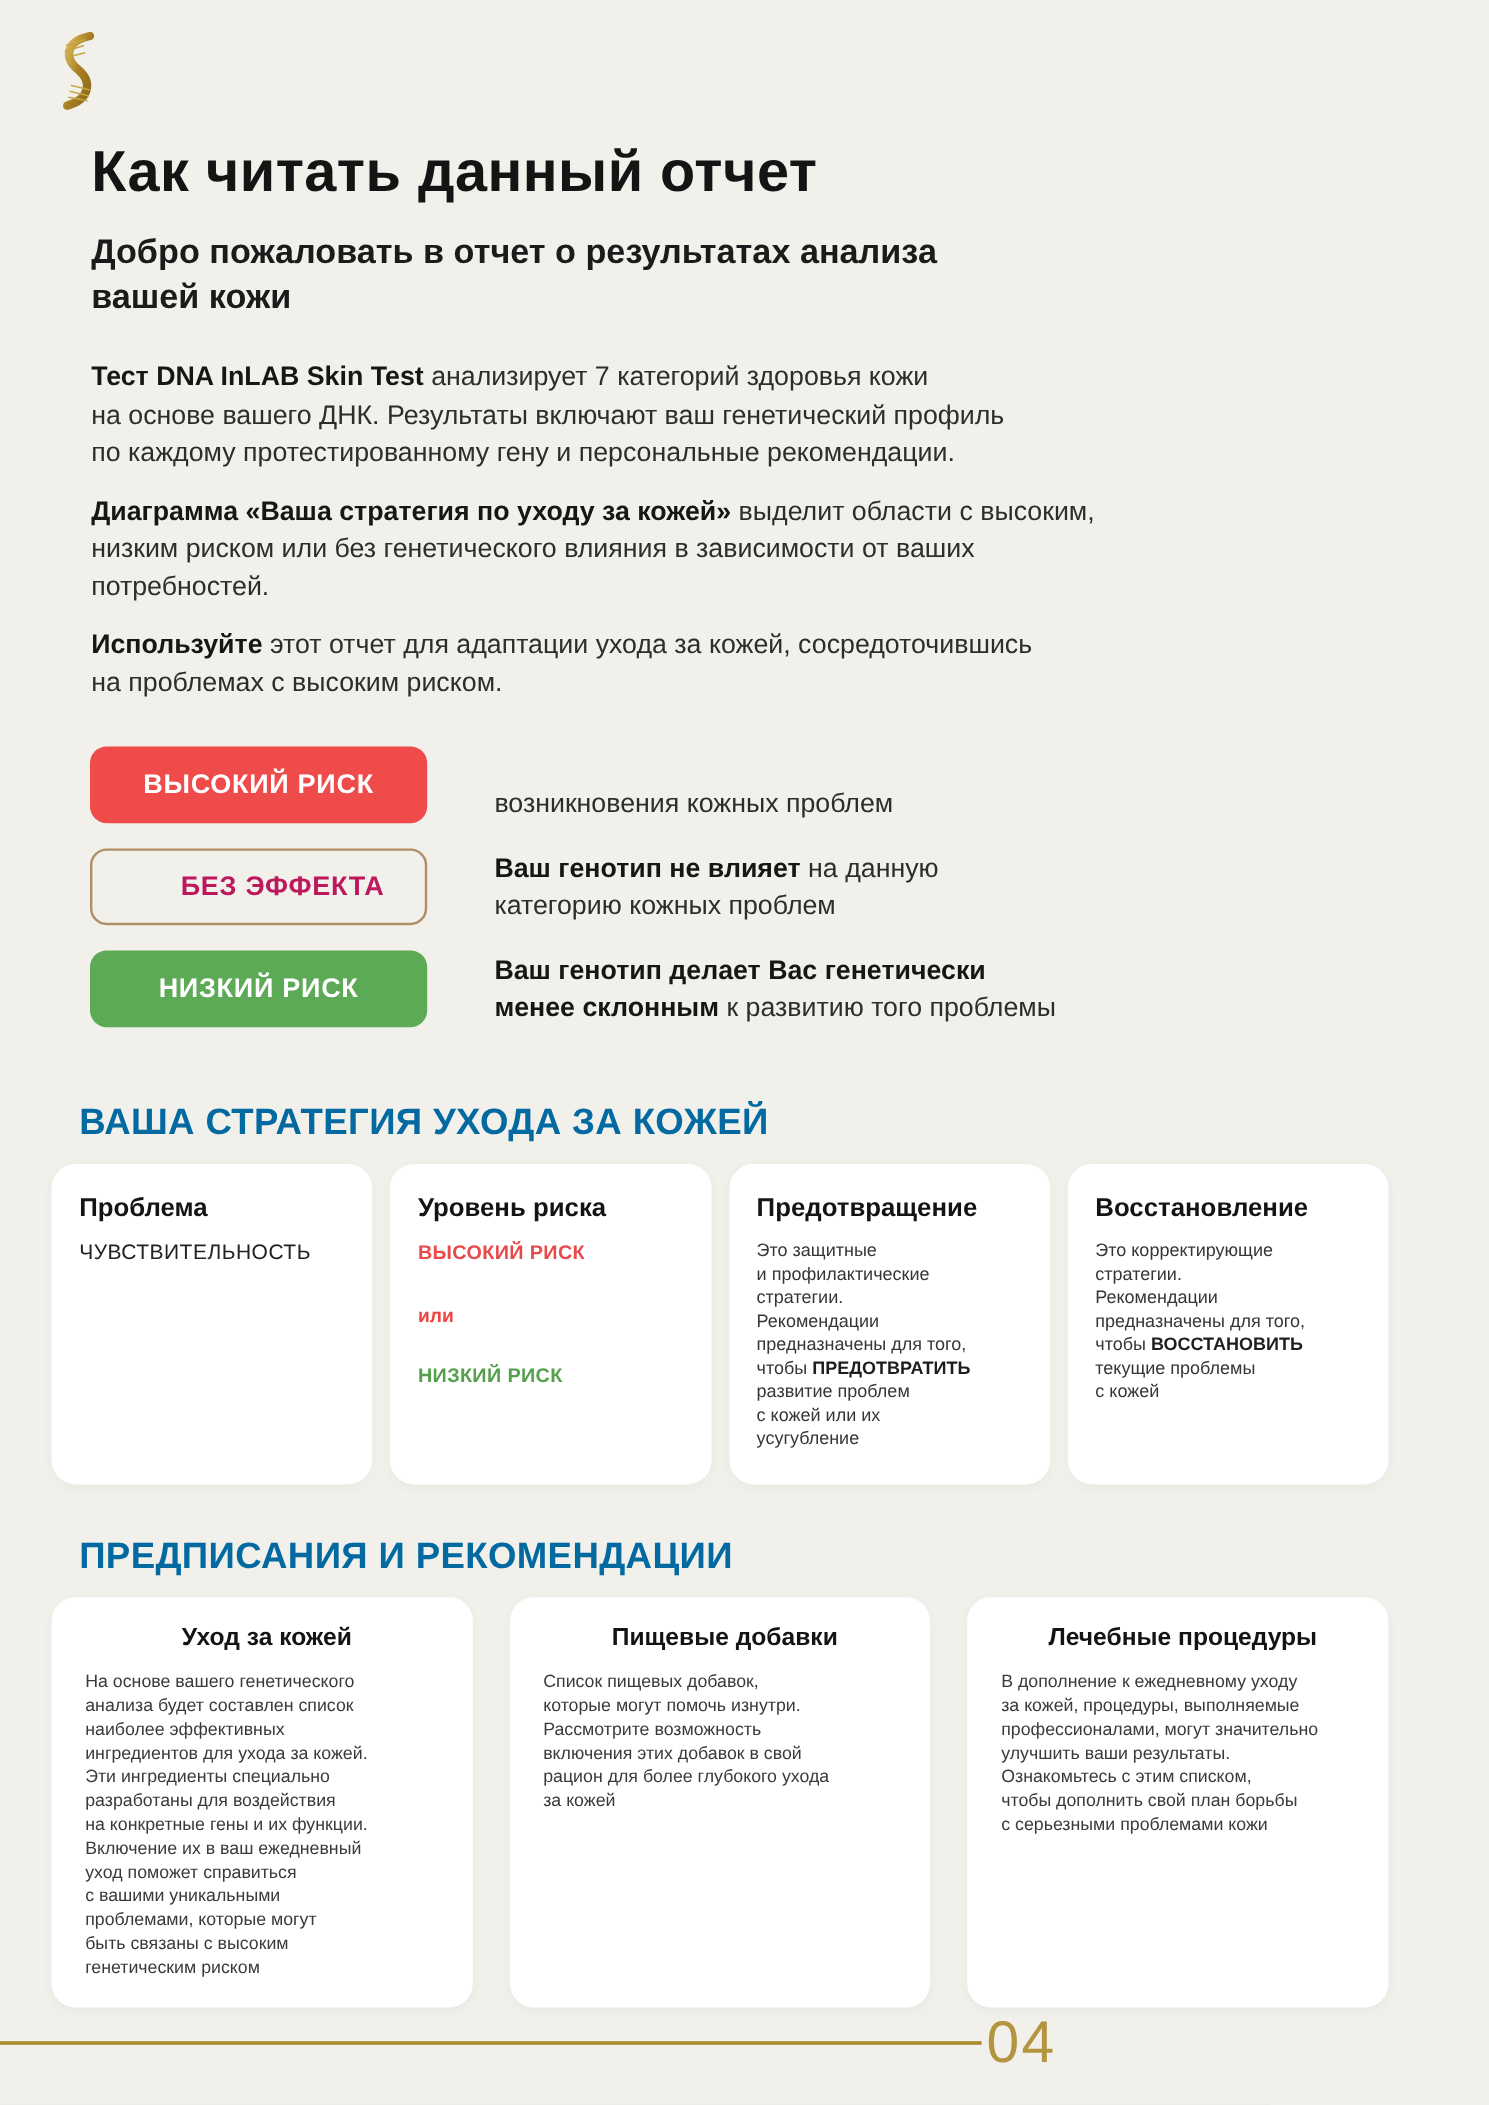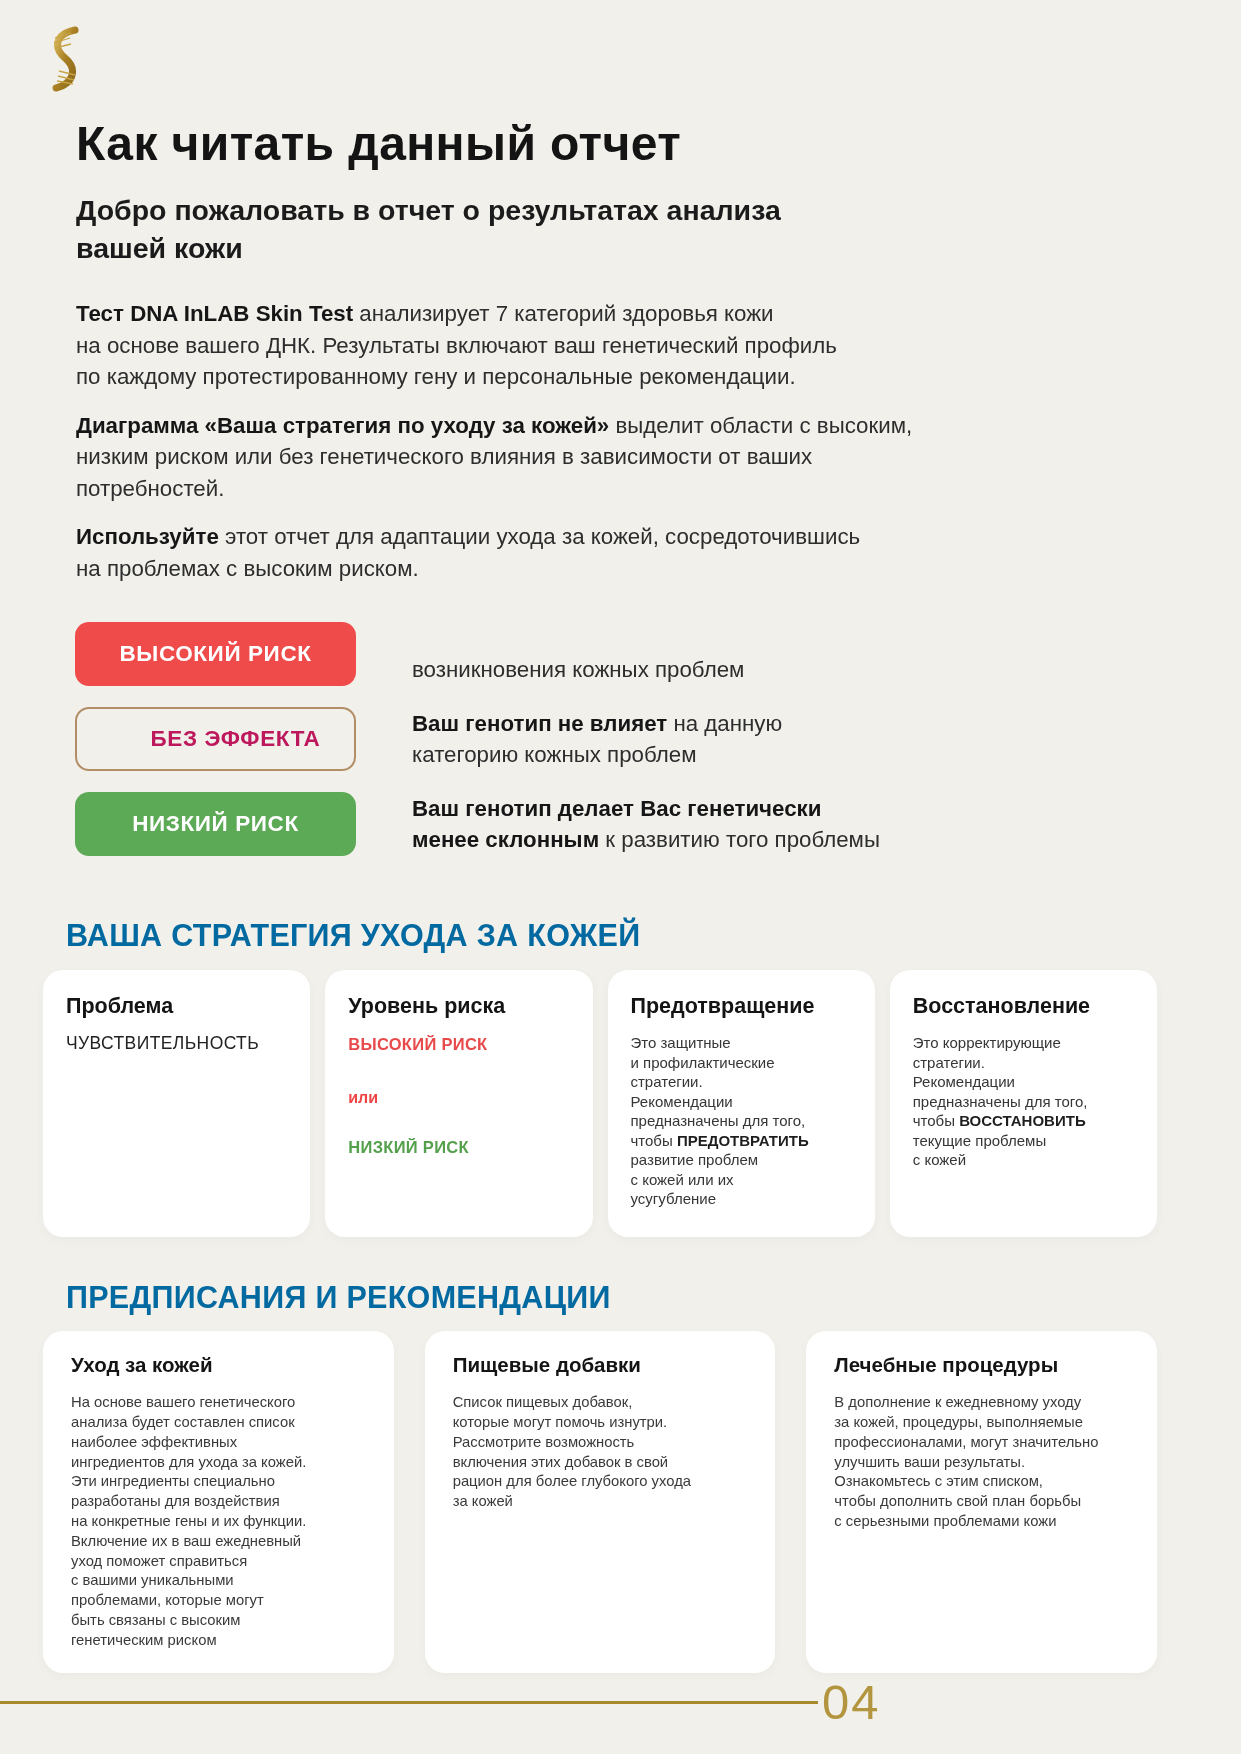--- a/index.html
+++ b/index.html
@@ -40,21 +40,21 @@
   .cards{display:grid;margin-left:43px;width:1114px;}
   .cards-4{margin-top:16px;grid-template-columns:repeat(4,1fr);gap:15px;}
   .cards-3{margin-top:15px;grid-template-columns:repeat(3,1fr);gap:31px;}
   .card{
     background:#ffffff;border-radius:20px;padding:24px 20px 24px 23px;
     box-shadow:0 3px 10px rgba(70,70,55,.04);box-sizing:border-box;
   }
   .cards-4 .card{min-height:267px;}
   .cards-3 .card{min-height:312px;padding:22px 20px 22px 28px;}
   .card-title{font-size:21.5px;font-weight:700;color:#141414;margin:0 0 14px 0;}
-  .cards-3 .card-title{font-size:20.5px;margin-bottom:16px;}
+  .cards-3 .card-title{font-size:20.5px;margin-bottom:16px;text-align:center;}
   .problem-value{font-size:17.5px;font-weight:500;letter-spacing:.4px;color:#222;}
   .risk-high{font-size:16.5px;font-weight:600;letter-spacing:.3px;color:#e84a4c;margin-top:16px;}
   .risk-or{font-size:16px;font-weight:700;color:#ef4444;margin-top:35px;}
   .risk-low{font-size:16.5px;font-weight:600;letter-spacing:.3px;color:#55a04d;margin-top:31px;}
   .card-body{font-size:15px;line-height:19.5px;color:#363636;}
   .card-body b{font-weight:700;color:#1e1e1e;}
   .cards-3 .card-body{font-size:14.8px;line-height:19.8px;color:#3a3a3a;}
   .footer{position:absolute;left:0;top:1676px;width:100%;display:flex;align-items:center;}
   .footer-line{width:818px;height:3px;background:#a8892c;flex:0 0 auto;}
   .page-number{

